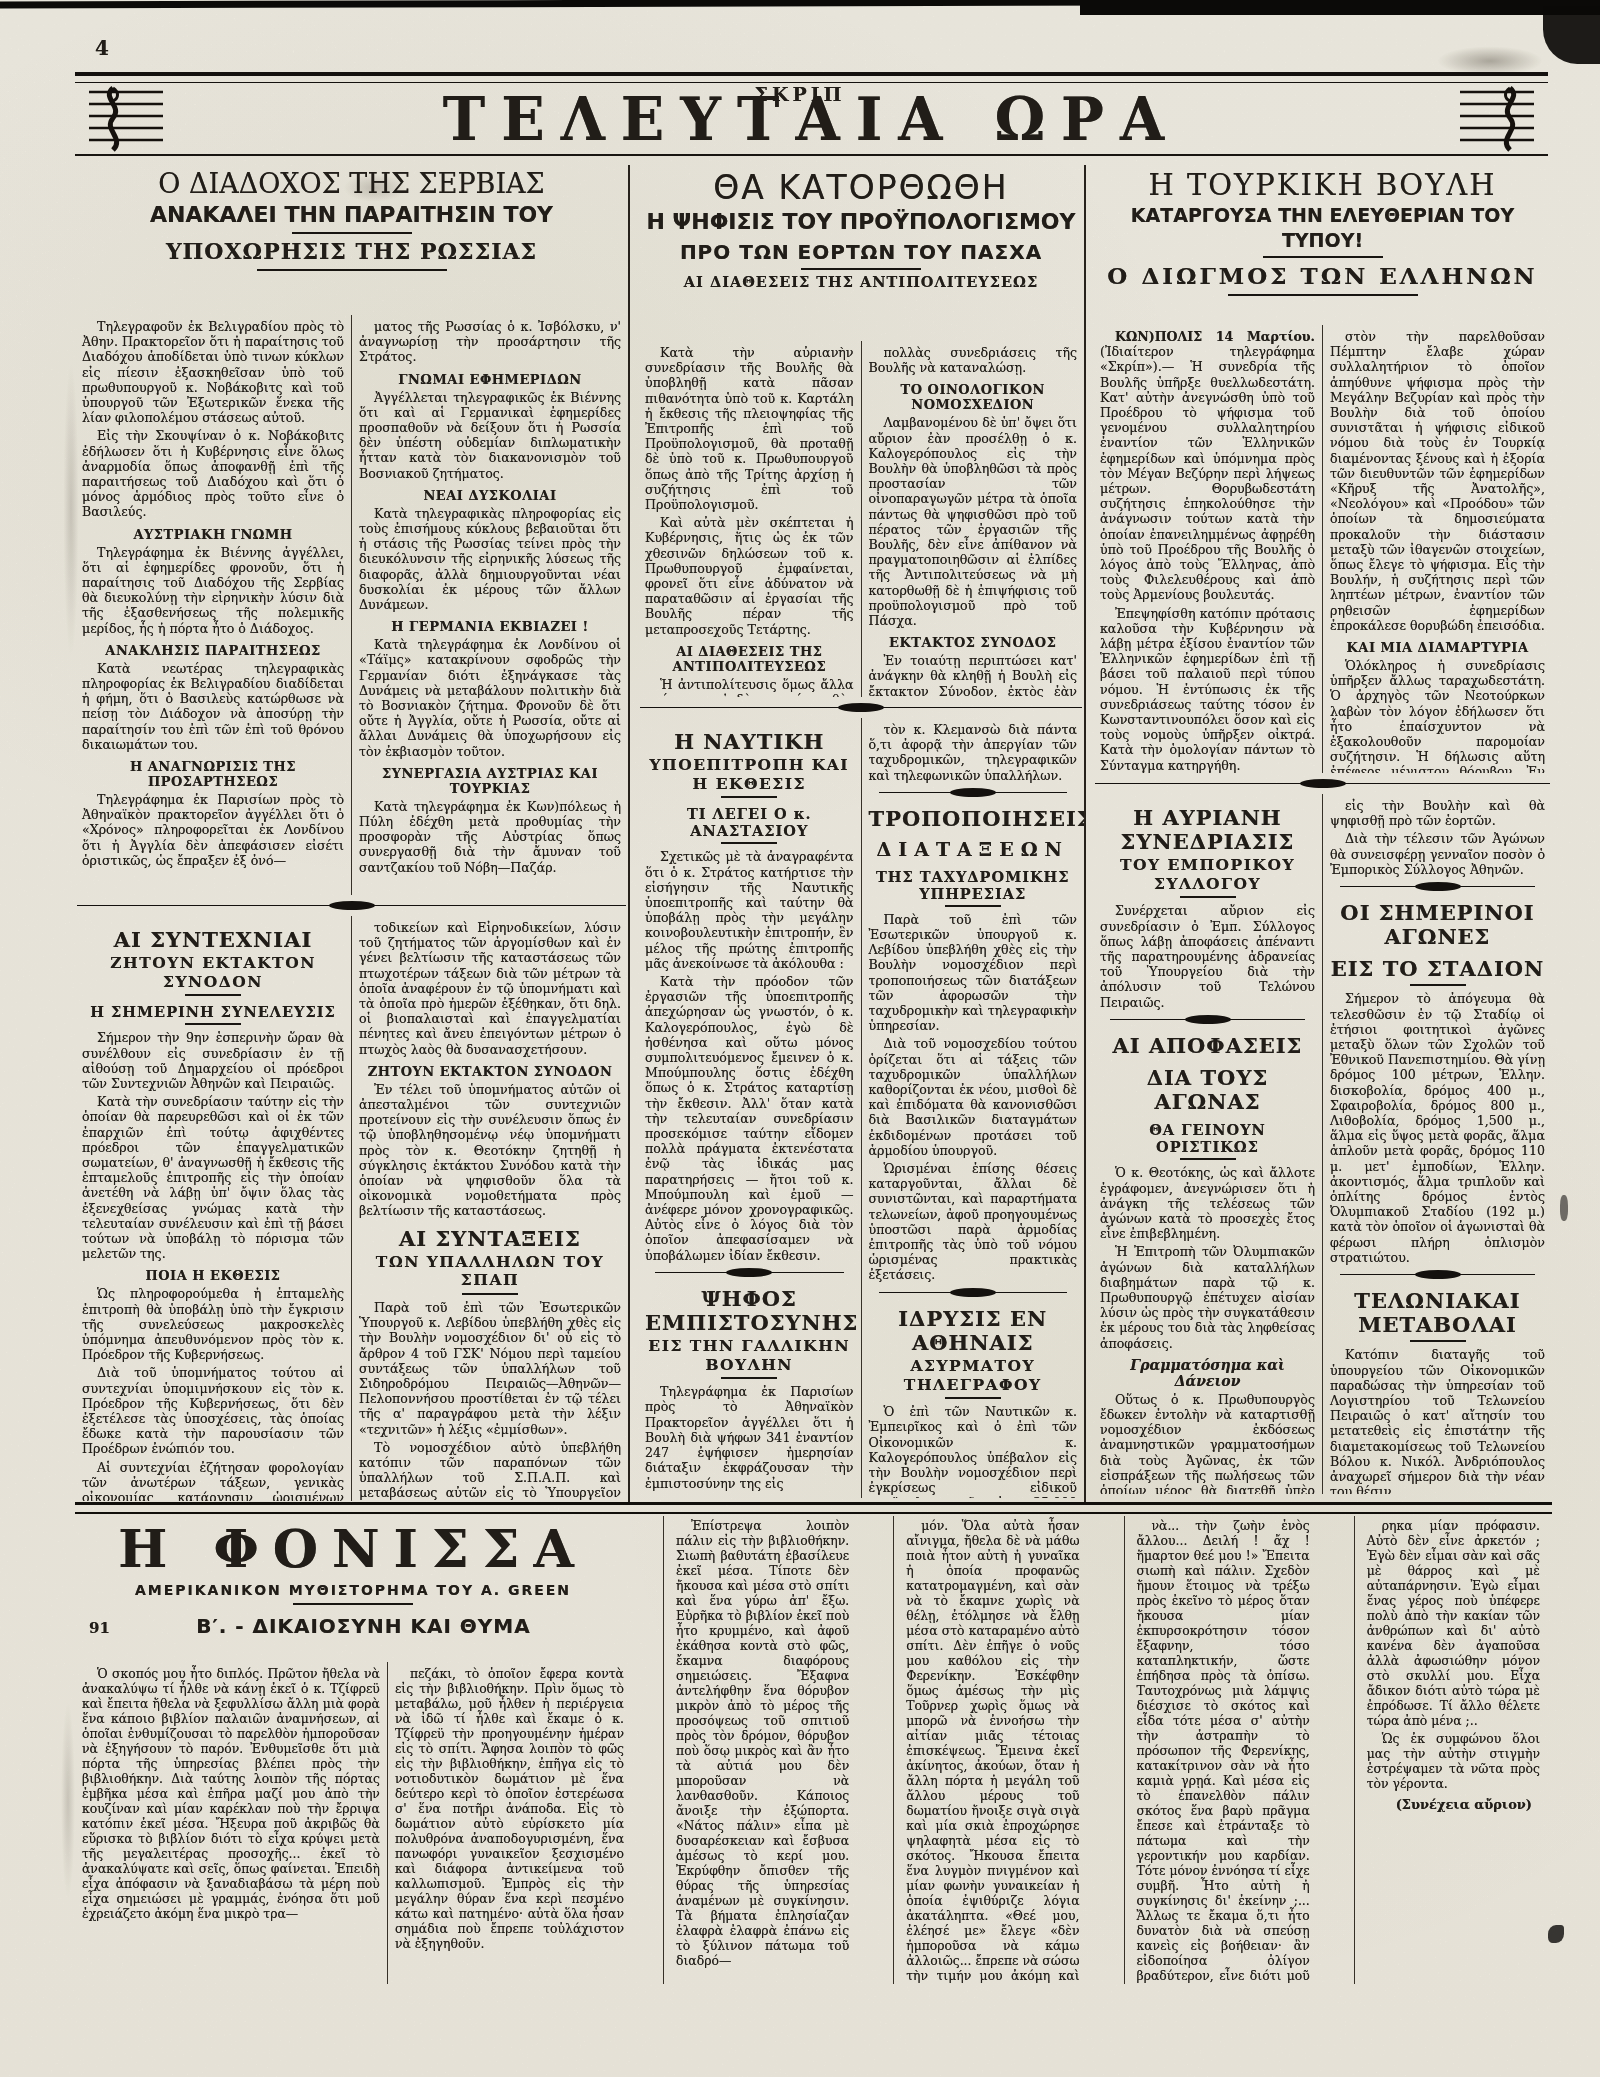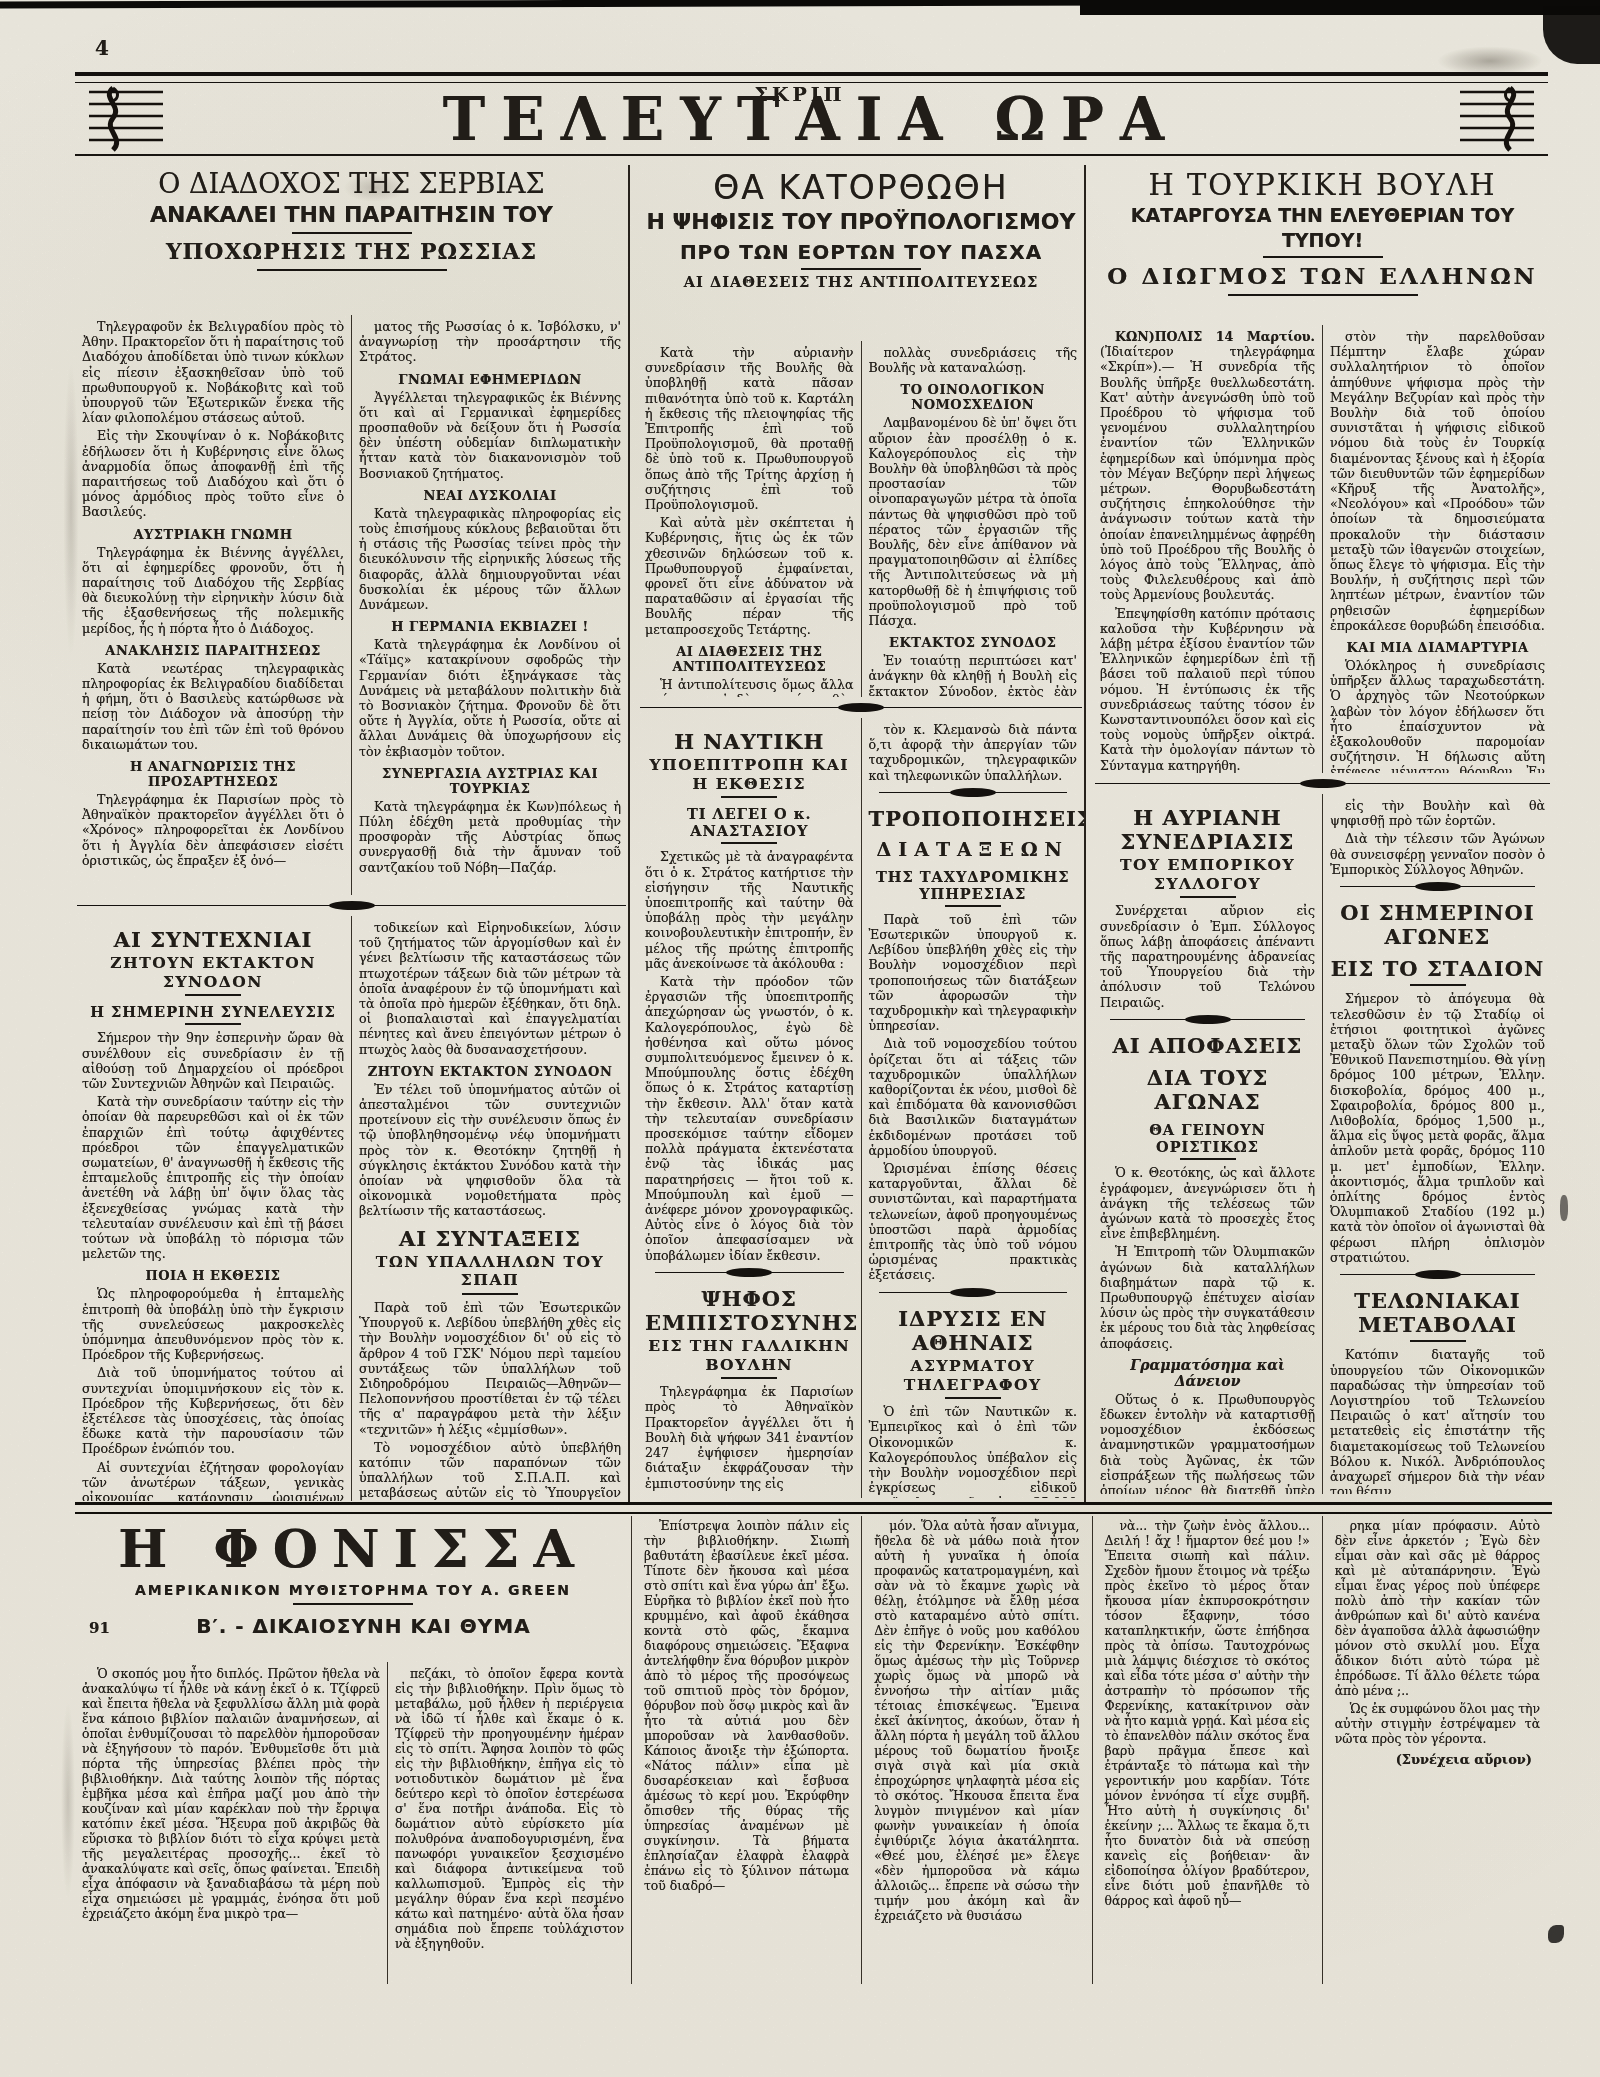--- a/index.html
+++ b/index.html
@@ -62,21 +62,21 @@
   .mh{margin:1px 0 2px;text-align:center;font-size:15.5px;font-weight:bold;letter-spacing:1.5px;line-height:1.2;}
   .ih{margin:6px 0 3px;text-align:center;font-size:14px;font-weight:bold;font-style:italic;}
   .srule{width:56px;margin:3px auto 5px;border-top:2px solid #1a1713;height:0;}
   .odiv{position:relative;height:13px;margin:2px 10px;}
   .odiv::before{content:"";position:absolute;left:0;right:0;top:6px;border-top:1.5px solid #16130f;}
   .odiv span{position:absolute;left:50%;top:2px;width:46px;height:9px;margin-left:-23px;background:#16130f;border-radius:50%;}
   .gdiv{margin:4px 2px;}
   .sig{margin:6px 8px 0 0;text-align:right;font-size:13px;font-weight:bold;}
   
   .novelrule{position:absolute;left:75px;width:1477px;top:1502px;height:7px;border-top:3px solid #13100c;border-bottom:2px solid #13100c;}
-  .novel{position:absolute;left:75px;width:1477px;top:1516px;height:468px;display:flex;overflow:hidden;}
+  .novel{position:absolute;left:75px;width:1477px;top:1516px;height:468px;display:flex;overflow:hidden;gap:32px;}
   .nleft{width:556px;flex:none;display:flex;flex-direction:column;overflow:hidden;}
   .ntitle{height:146px;flex:none;text-align:center;overflow:hidden;}
   .ntitle .t{margin:4px 0 0;font-size:52px;line-height:58px;font-weight:bold;letter-spacing:14px;}
   .ntitle .st{margin:4px 0 0;font-size:14px;font-weight:bold;letter-spacing:2px;font-family:"DejaVu Sans",sans-serif;}
   .ntitle .crow{display:flex;align-items:baseline;padding:6px 14px 0;}
   .ntitle .ser{font-size:15px;font-weight:bold;}
   .ntitle .chap{flex:1;text-align:center;font-size:20px;font-weight:bold;letter-spacing:1px;font-family:"DejaVu Sans",sans-serif;}
   .ntwo{flex:1;display:flex;overflow:hidden;}
   .ntwo .col:first-child{flex:1.3;}
   .ncol{flex:1;overflow:hidden;padding:2px 12px 0;min-width:0;border-left:1px solid #3a332a;}

